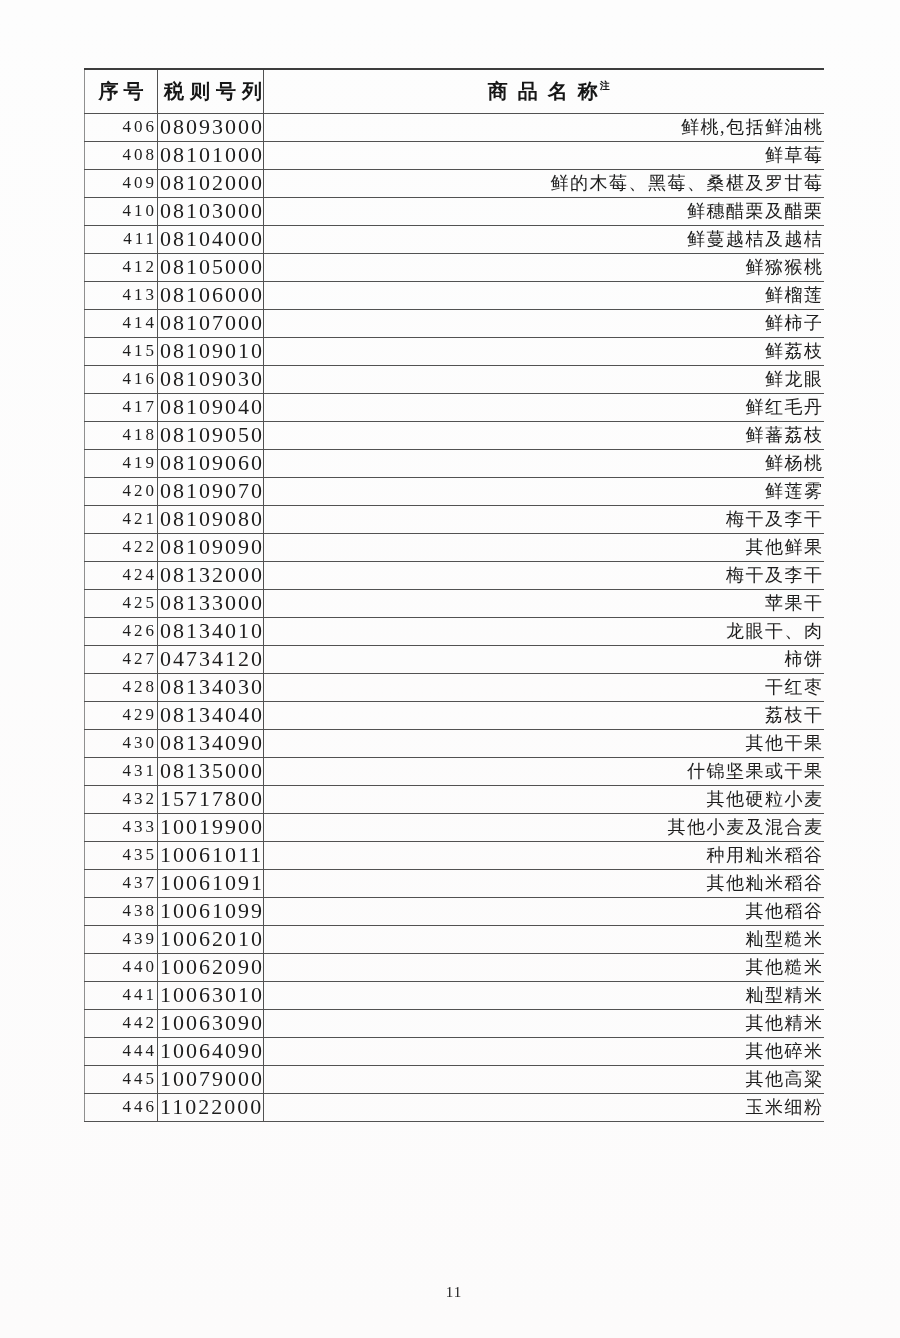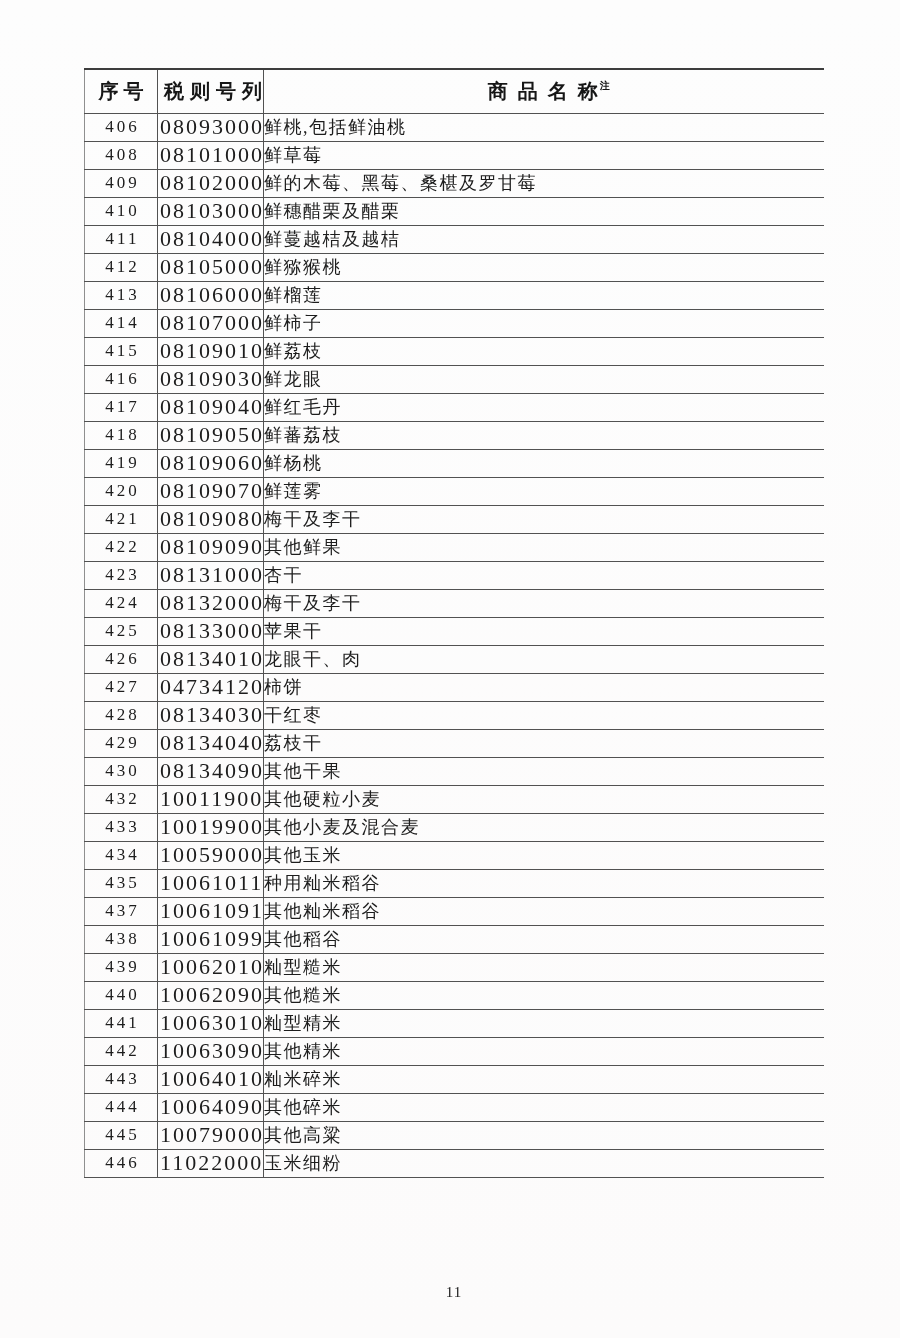--- a/index.html
+++ b/index.html
@@ -58,41 +58,41 @@
     letter-spacing: 0;
     vertical-align: 9px;
     margin-left: -8px;
   }
   .col-serial { width: 73px; }
   .col-code   { width: 106px; }
   .col-name   { width: 560px; }
   td.c-serial {
     border-left: 1px solid #8f8f8f;
     border-right: 1px solid #525252;
-    text-align: center;
+    text-align: right;
     font-size: 17px;
     letter-spacing: 3px;
     text-indent: 3px;
   }
   th.h-serial {
     border-left: 1px solid #8f8f8f;
     border-right: 1px solid #525252;
   }
   td.c-code, th.h-code {
     border-right: 1px solid #525252;
     margin-top: 8px;
   }
   td.c-code {
     text-align: center;
     font-size: 22px;
     letter-spacing: 2px;
     text-indent: 2px;
   }
   td.c-name {
-    text-align: left;
+    text-align: right;
     padding-left: 13px;
     font-size: 18px;
     letter-spacing: 1.5px;
   }
   .page-number {
     position: absolute;
     top: 1284px;
     left: 4px;
     width: 900px;
     text-align: center;
@@ -210,25 +210,20 @@
     <td class="c-code">08109080</td>
     <td class="c-name">梅干及李干</td>
   </tr>
 
   <tr>
     <td class="c-serial">422</td>
     <td class="c-code">08109090</td>
     <td class="c-name">其他鲜果</td>
   </tr>
 
-  <tr>
-    <td class="c-serial">423</td>
-    <td class="c-code">08131000</td>
-    <td class="c-name">杏干</td>
-  </tr>
 
   <tr>
     <td class="c-serial">424</td>
     <td class="c-code">08132000</td>
     <td class="c-name">梅干及李干</td>
   </tr>
 
   <tr>
     <td class="c-serial">425</td>
     <td class="c-code">08133000</td>
@@ -258,38 +253,38 @@
     <td class="c-code">08134040</td>
     <td class="c-name">荔枝干</td>
   </tr>
 
   <tr>
     <td class="c-serial">430</td>
     <td class="c-code">08134090</td>
     <td class="c-name">其他干果</td>
   </tr>
 
+  <tr>
+    <td class="c-serial">431</td>
+    <td class="c-code">08135000</td>
+    <td class="c-name">什锦坚果或干果</td>
+  </tr>
 
   <tr>
     <td class="c-serial">432</td>
-    <td class="c-code">10011900</td>
+    <td class="c-code">15717800</td>
     <td class="c-name">其他硬粒小麦</td>
   </tr>
 
   <tr>
     <td class="c-serial">433</td>
     <td class="c-code">10019900</td>
     <td class="c-name">其他小麦及混合麦</td>
   </tr>
 
-  <tr>
-    <td class="c-serial">434</td>
-    <td class="c-code">10059000</td>
-    <td class="c-name">其他玉米</td>
-  </tr>
 
   <tr>
     <td class="c-serial">435</td>
     <td class="c-code">10061011</td>
     <td class="c-name">种用籼米稻谷</td>
   </tr>
 
 
   <tr>
     <td class="c-serial">437</td>
@@ -320,25 +315,20 @@
     <td class="c-code">10063010</td>
     <td class="c-name">籼型精米</td>
   </tr>
 
   <tr>
     <td class="c-serial">442</td>
     <td class="c-code">10063090</td>
     <td class="c-name">其他精米</td>
   </tr>
 
-  <tr>
-    <td class="c-serial">443</td>
-    <td class="c-code">10064010</td>
-    <td class="c-name">籼米碎米</td>
-  </tr>
 
   <tr>
     <td class="c-serial">444</td>
     <td class="c-code">10064090</td>
     <td class="c-name">其他碎米</td>
   </tr>
 
   <tr>
     <td class="c-serial">445</td>
     <td class="c-code">10079000</td>

